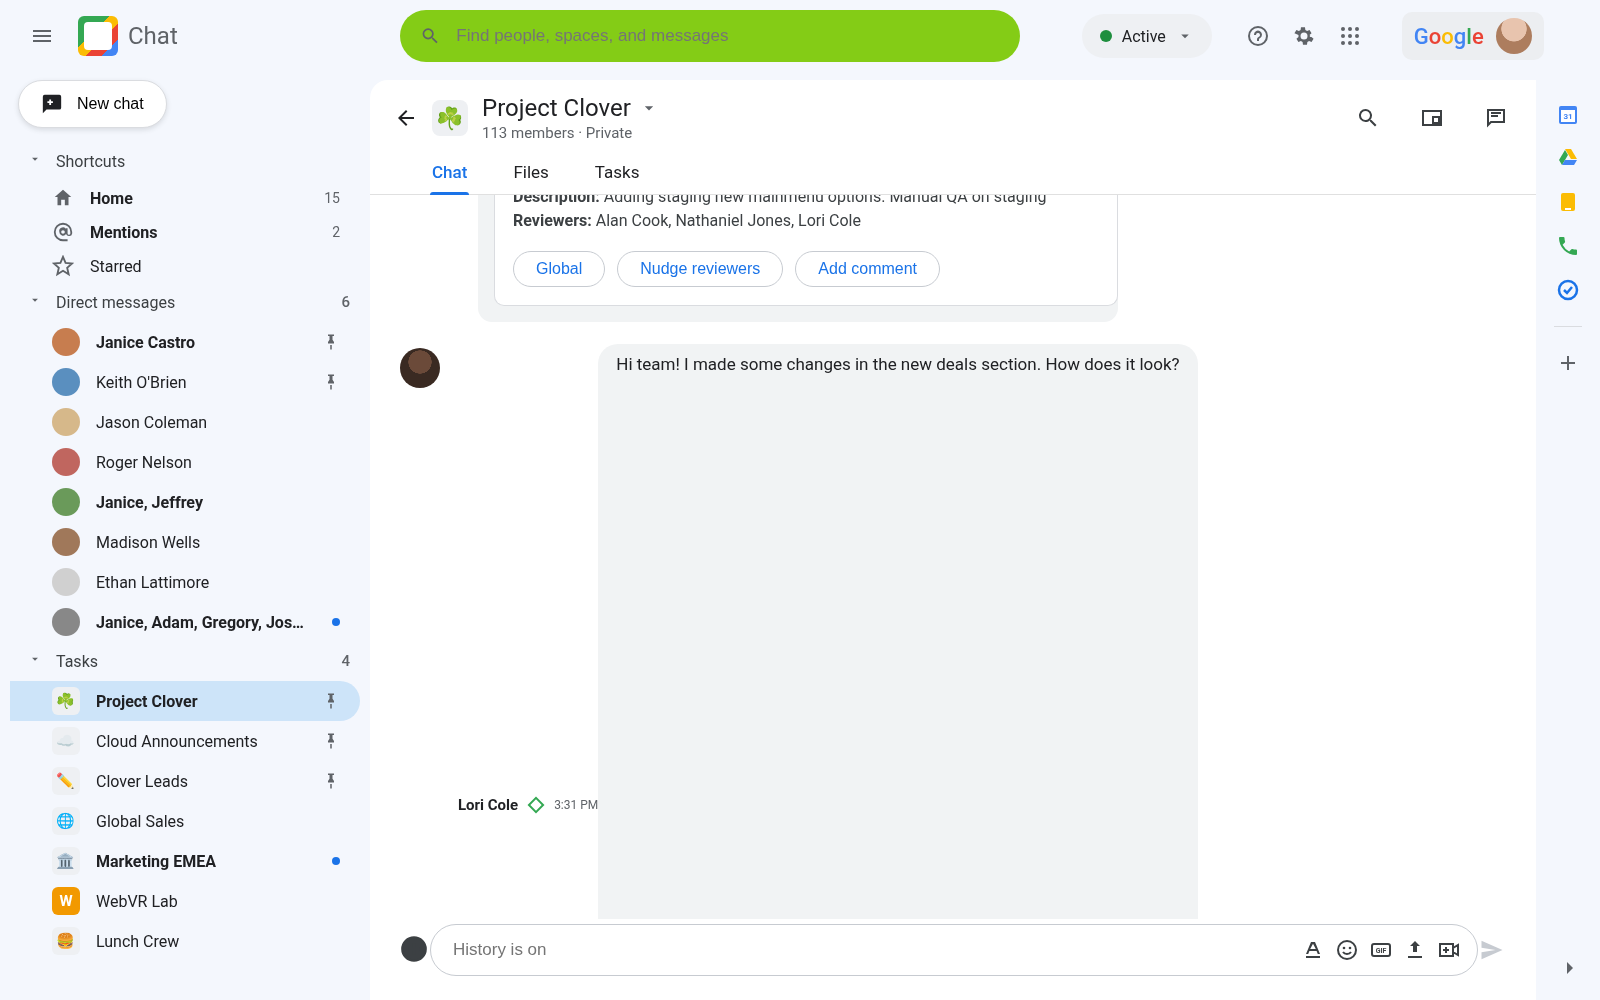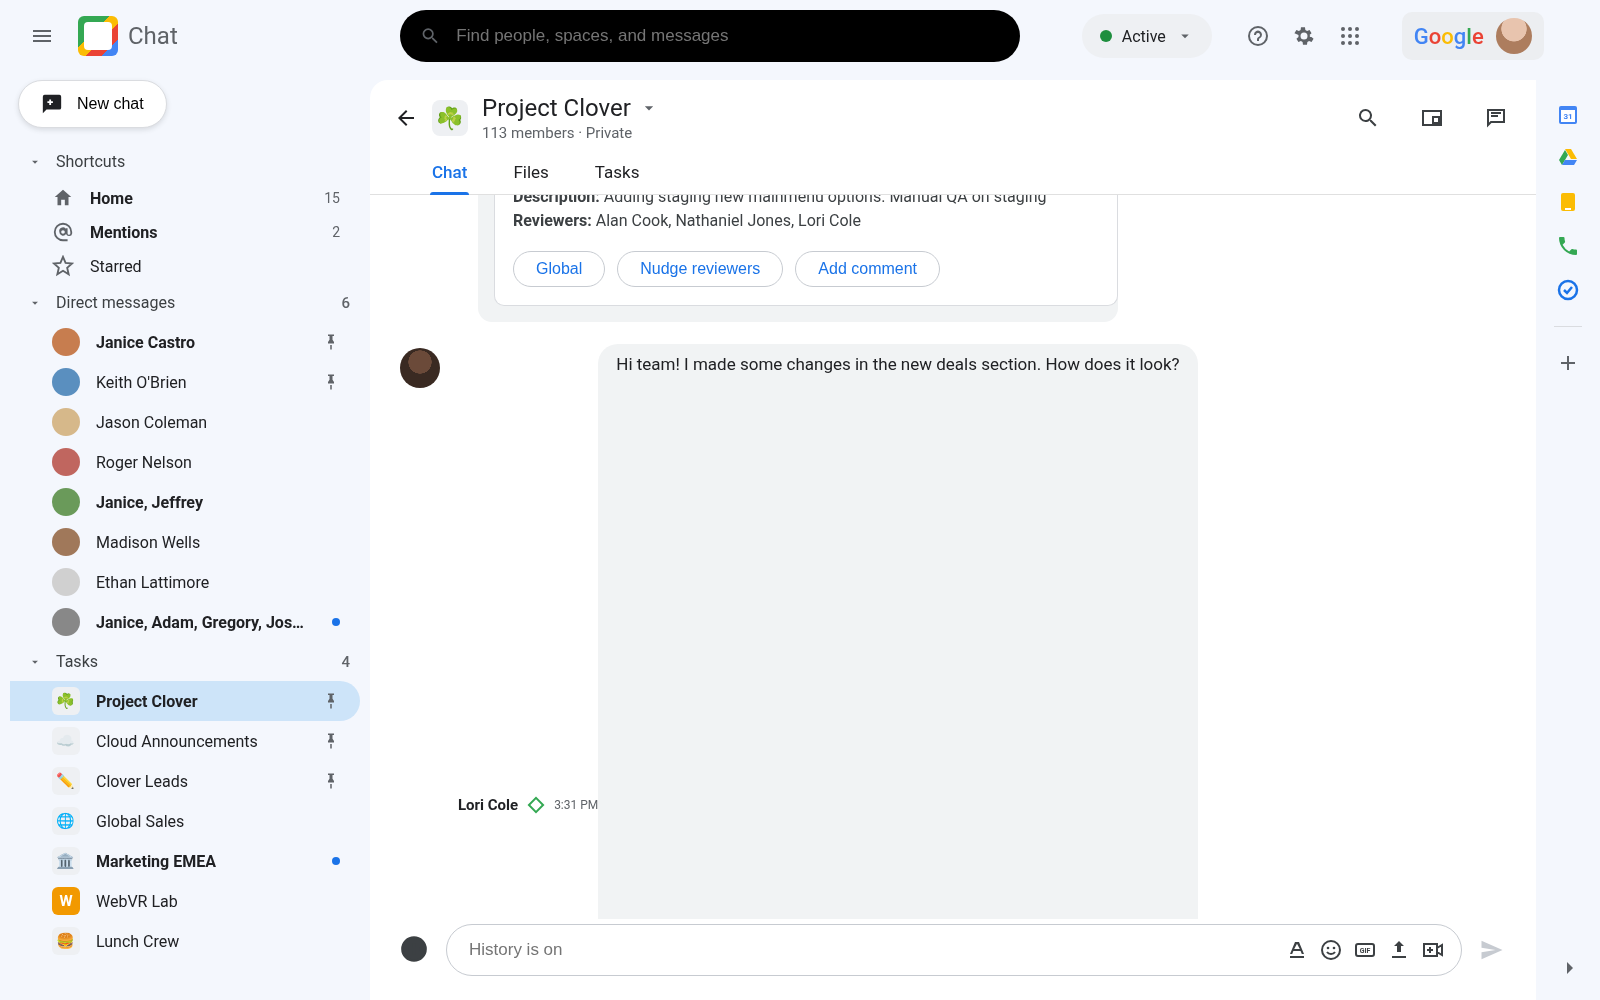--- a/index.html
+++ b/index.html
@@ -23,21 +23,21 @@
   .menu-btn { width:48px; height:48px; display:flex; align-items:center; justify-content:center; border-radius:50%; cursor:pointer; }
   .menu-btn svg { width:24px; height:24px; fill:#5f6368; }
   .chat-logo { display:flex; align-items:center; gap:10px; }
   .chat-logo .logo-box { width:40px; height:40px; border-radius:6px; position:relative; background:linear-gradient(135deg,#34a853 0 40%, #fbbc04 40% 60%, #ea4335 60% 80%, #4285f4 80% 100%); }
   .chat-logo .logo-box::after { content:""; position:absolute; inset:6px; background:#fff; border-radius:4px; }
   .chat-logo .logo-text { font-size:24px; color:#5f6368; font-weight:400; }
   .search {
     margin-left: 210px;
     flex: 0 0 620px;
     height: 52px;
-    background: #000000;
+    background: #84cc16;
     border-radius: 26px;
     display: flex;
     align-items: center;
     padding: 0 20px;
     gap: 16px;
   }
   .search input {
     border: none; outline: none; background: transparent;
     font-size: 17px; color:#5f6368; width:100%;
   }
@@ -78,21 +78,21 @@
     display:inline-flex; align-items:center; gap:14px;
     background:#fff; border:1px solid #dadce0; border-radius:28px;
     padding: 12px 22px;
     box-shadow: 0 2px 5px rgba(60,64,67,.15);
     font-size:16px; font-weight:500;
     cursor:pointer;
     width: fit-content;
   }
   .newchat svg{width:22px;height:22px;fill:#202124;}
   .section-hdr {
-    display:flex; align-items:center; gap:14px;
+    display:flex; gap:14px;
     padding: 10px 20px 10px 18px;
     font-size:16px; color:#3c4043;
     cursor:pointer;
   }
   .section-hdr svg.caret{width:14px;height:14px;fill:#5f6368;}
   .section-hdr .lbl{flex:1;}
   .section-hdr .cnt{font-size:15px;color:#5f6368;font-weight:500;}
   .section-hdr.bold .lbl{font-weight:400;}
   .nav-item, .dm-item, .space-item {
     display:flex; align-items:center; gap:16px;
@@ -161,21 +161,21 @@
     font-size:16px;padding:8px 22px;cursor:pointer;font-weight:500;
   }
   .msg{display:flex;gap:18px;margin-top:22px;}
   .msg .av{width:40px;height:40px;border-radius:50%;flex-shrink:0;margin-top:4px;}
   .msg .body{flex:1;}
   .msg .meta{display:flex;align-items:center;gap:12px;font-size:15px;margin-bottom:6px;}
   .msg .meta .name{font-weight:700;color:#202124;}
   .msg .meta .diamond{width:12px;height:12px;border:2px solid #34a853;transform:rotate(45deg);}
   .msg .meta .time{color:#5f6368;font-size:12px;}
   .bubble{display:inline-block;background:#f1f3f4;border-radius:20px;padding:10px 18px;font-size:17px;color:#202124;}
-  .composer-row{display:flex;align-items:center;gap:16px;padding:5px 30px 24px 30px;}
+  .composer-row{display:flex;align-items:center;padding:5px 30px 24px 30px;}
   .composer-row .plus{width:30px;height:30px;cursor:pointer;}
   .composer-row .plus svg{width:28px;height:28px;fill:#3c4043;stroke:#3c4043;}
   .composer{
     flex:1;border:1px solid #c7cbd1;border-radius:28px;height:52px;
     display:flex;align-items:center;padding:0 16px 0 22px;gap:10px;
   }
   .composer input{flex:1;border:none;outline:none;font-size:17px;color:#5f6368;}
   .composer .cicn{width:24px;height:24px;cursor:pointer;}
   .composer .cicn svg{width:24px;height:24px;fill:#3c4043;}
   .send{width:28px;height:28px;}

